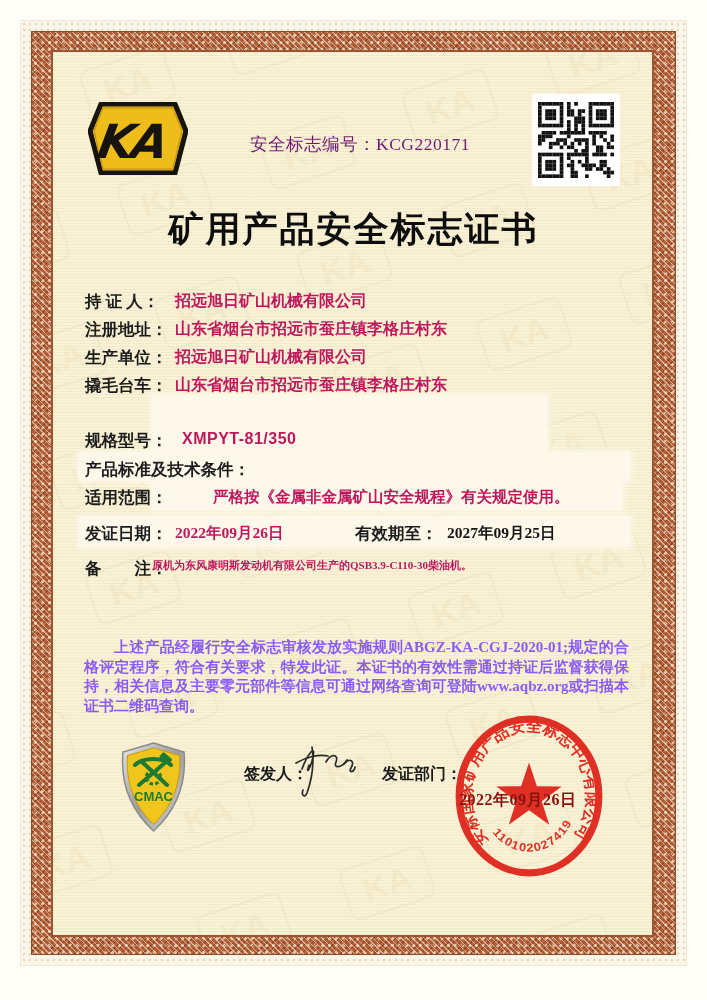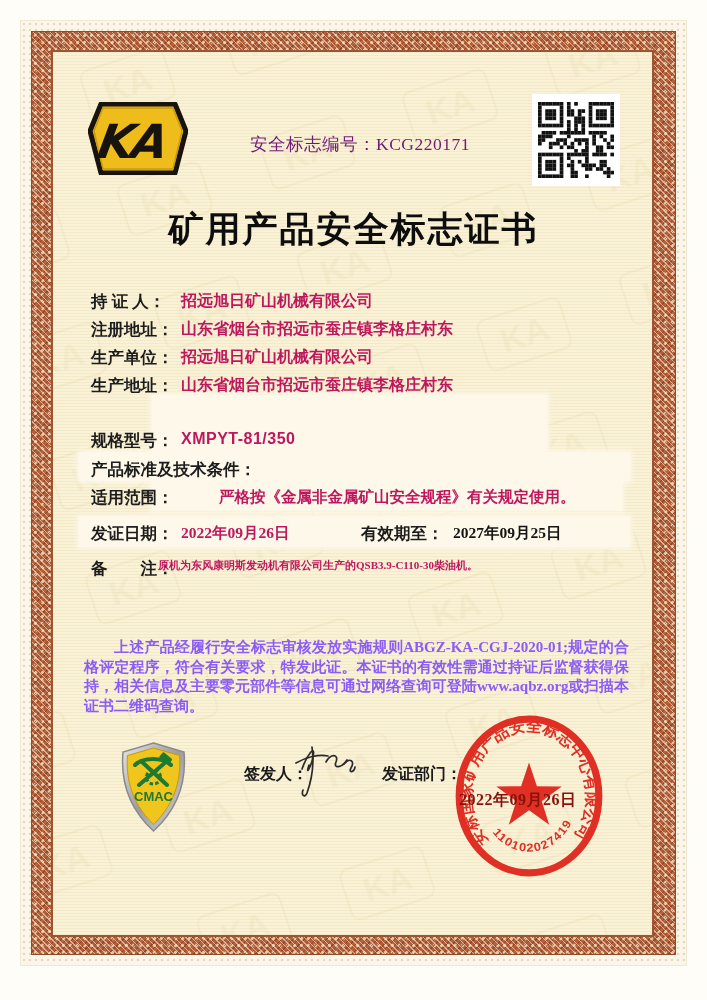--- a/index.html
+++ b/index.html
@@ -31,22 +31,22 @@
   .abs{position:absolute;white-space:nowrap;}
   .serial{top:132px;left:250px;font:400 17.5px "Liberation Serif",serif;color:#701a75;letter-spacing:.5px;}
   .title{top:206px;left:57px;right:57px;text-align:center;
          font:900 35px "Liberation Serif",serif;color:#0d0d0d;letter-spacing:2px;}
   .qrbox{top:94px;left:532px;width:88px;height:92px;background:#fff;}
   .qrbox svg{position:absolute;top:8px;left:6px;}
 
   .lab{position:absolute;left:85px;font:600 16.5px "Liberation Serif",serif;color:#1c1c1c;}
   .val{position:absolute;left:175px;font:600 16px "Liberation Serif",serif;color:#be185d;}
   .val.kai{font-style:normal;}
-  .val.code{font:700 16px "Liberation Sans",sans-serif;letter-spacing:.5px;}
-  .row{position:absolute;left:6px;right:0;height:24px;}
+  .val.code{font:700 16px "Liberation Sans",sans-serif;letter-spacing:.5px;margin-left:7px;}
+  .row{position:absolute;left:0;right:0;height:24px;}
   #row0{top:291px}#row1{top:319px}#row2{top:347px}#row3{top:375px}#row4{top:402px}
   #row5{top:430px}#row6{top:459px}#row7{top:487px}#row8{top:523px}#row9{top:558px}
   #row6 .val{left:255px;}
   #row7 .val{left:165px;font-size:15.5px;margin-left:48px;}
   #row8 .lab2{position:absolute;left:355px;font:600 16.5px "Liberation Serif",serif;color:#1c1c1c;}
   #row8 .val2{position:absolute;left:447px;font:600 15.5px "Liberation Serif",serif;color:#141414;}
   #row8 .val{font-size:15.5px;}
   #row9 .val{left:152px;font-size:11px;}
 
   .statement{position:absolute;top:638px;left:84px;width:545px;
@@ -327,21 +327,21 @@
   </div>
   <div class="row" id="row1">
     <span class="lab">注册地址：</span>
     <span class="val kai">山东省烟台市招远市蚕庄镇李格庄村东</span>
   </div>
   <div class="row" id="row2">
     <span class="lab">生产单位：</span>
     <span class="val kai">招远旭日矿山机械有限公司</span>
   </div>
   <div class="row" id="row3">
-    <span class="lab">生产地址：</span>
+    <span class="lab">撬毛台车：</span>
     <span class="val kai">山东省烟台市招远市蚕庄镇李格庄村东</span>
   </div>
   <div class="row" id="row5">
     <span class="lab">规格型号：</span>
     <span class="val code">XMPYT-81/350</span>
   </div>
   <div class="row" id="row6">
     <span class="lab">产品标准及技术条件：</span>
   </div>
   <div class="row" id="row7">

